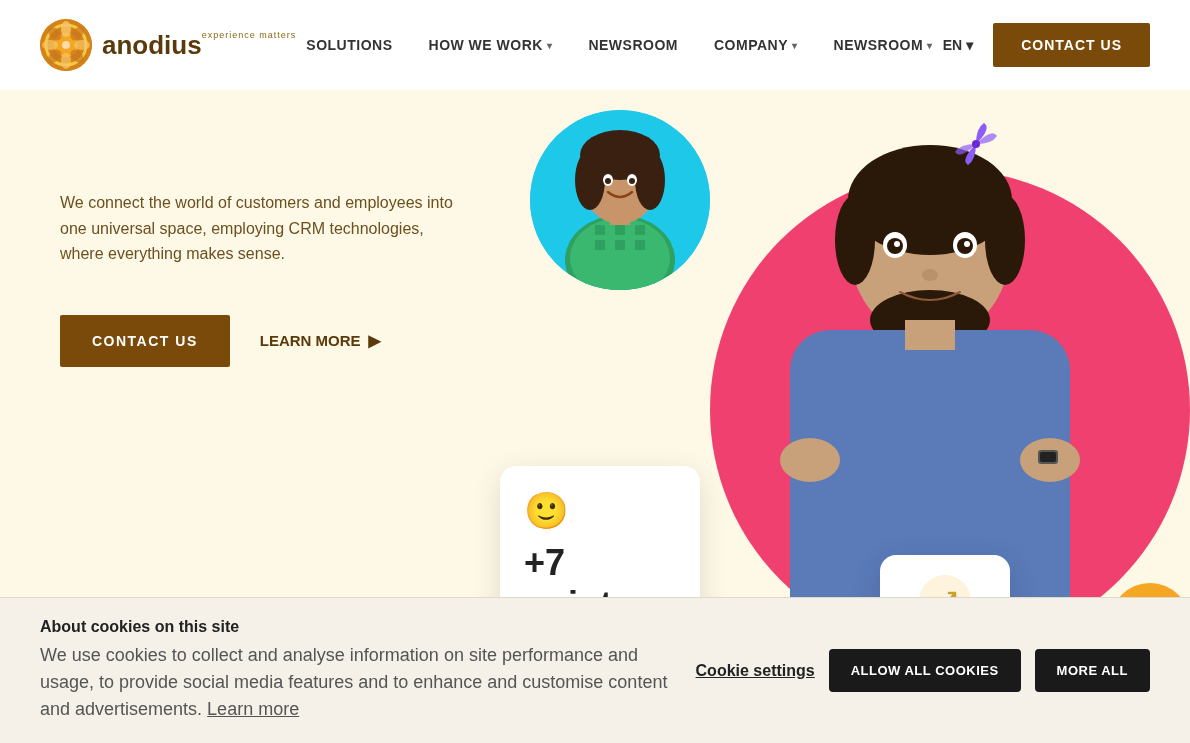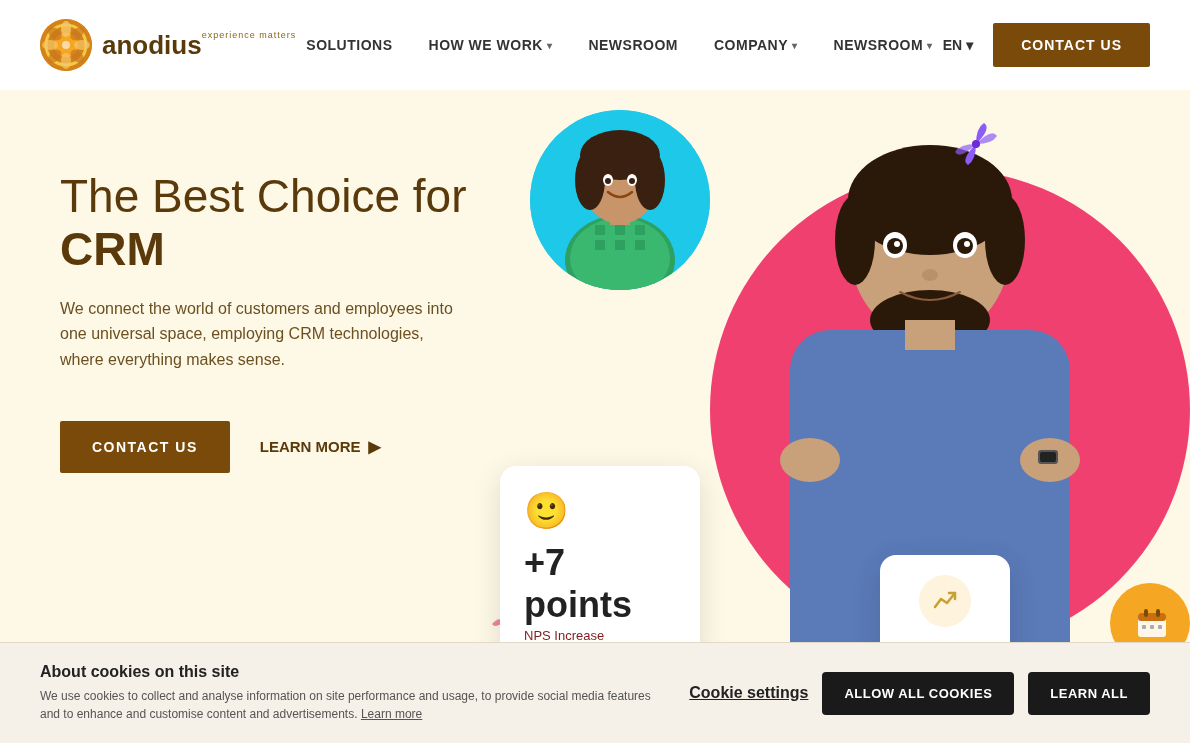--- a/index.html
+++ b/index.html
@@ -286,21 +286,21 @@
       border-top: 1px solid #e0d8c8;
     }
     .cookie-text-area { flex: 1; }
     .cookie-title {
       font-size: 16px;
       font-weight: 700;
       color: #222;
       margin-bottom: 6px;
     }
     .cookie-desc {
-      font-size: 12px;
+      font-size: 18px;
       color: #555;
       line-height: 1.5;
     }
     .cookie-desc a {
       color: #555;
       text-decoration: underline;
     }
     .cookie-actions {
       display: flex;
       align-items: center;
@@ -410,24 +410,20 @@
       <span>EN</span>
       <span>▾</span>
     </div>
     <button class="contact-btn">CONTACT US</button>
   </div>
 </nav>
 
 <section class="hero">
 
   <div class="hero-content">
-    <h1 class="hero-title">
-      <span>The Best Choice for</span>
-      <strong>CRM</strong>
-    </h1>
     <p class="hero-desc">We connect the world of customers and employees into one universal space, employing CRM technologies, where everything makes sense.</p>
     <div class="hero-buttons">
       <button class="btn-contact">CONTACT US</button>
       <a href="#" class="btn-learn">
         <span>LEARN MORE</span>
         <span class="arrow">▶</span>
       </a>
     </div>
   </div>
 
@@ -561,15 +557,15 @@
   <div class="cookie-text-area">
     <div class="cookie-title">About cookies on this site</div>
     <div class="cookie-desc">
       <span>We use cookies to collect and analyse information on site performance and usage, to provide social media features and to enhance and customise content and advertisements.</span>
       <a href="#">Learn more</a>
     </div>
   </div>
   <div class="cookie-actions">
     <button class="cookie-settings-btn">Cookie settings</button>
     <button class="allow-btn">ALLOW ALL COOKIES</button>
-    <button class="deny-btn">LEARN ALL</button>
+    <button class="deny-btn">MORE ALL</button>
   </div>
 </div>
 
 </body></html>

